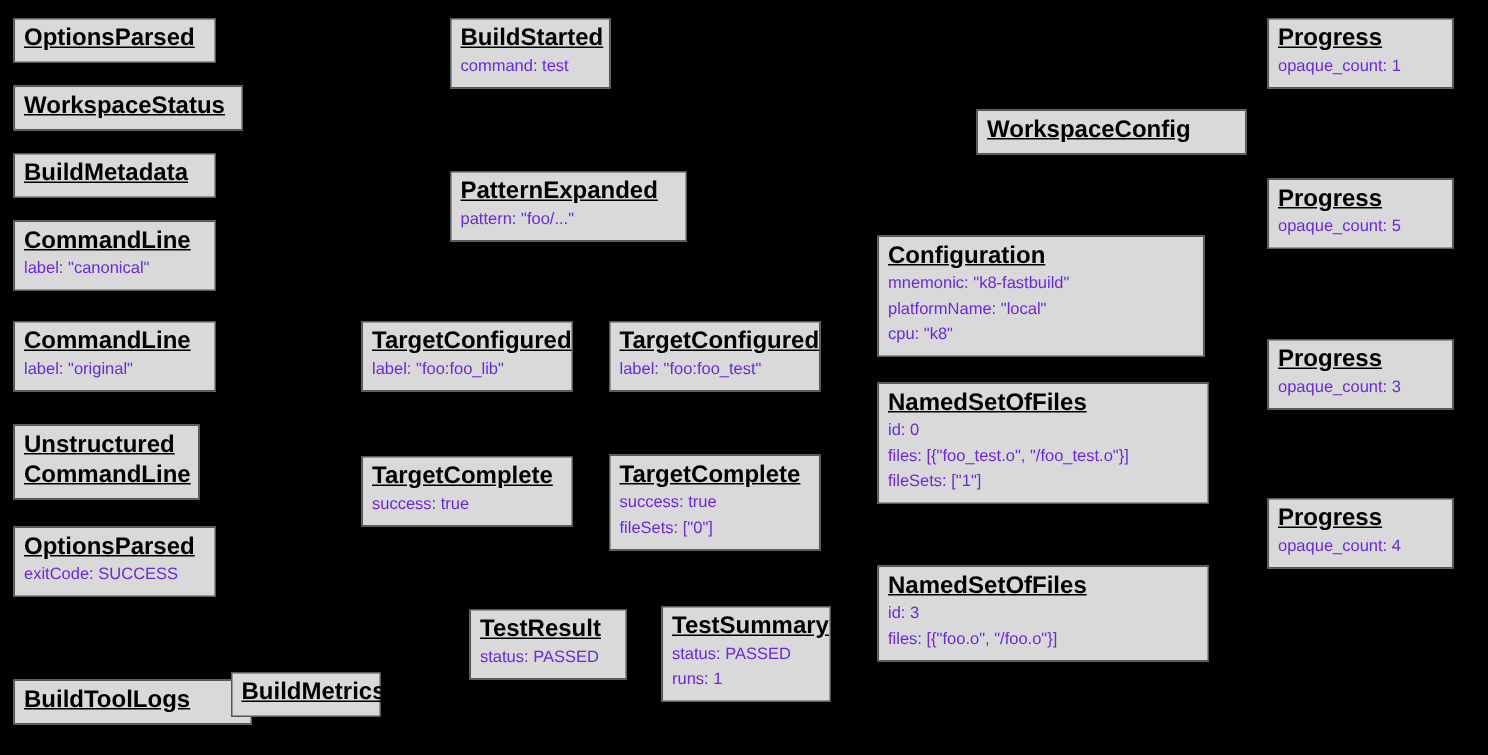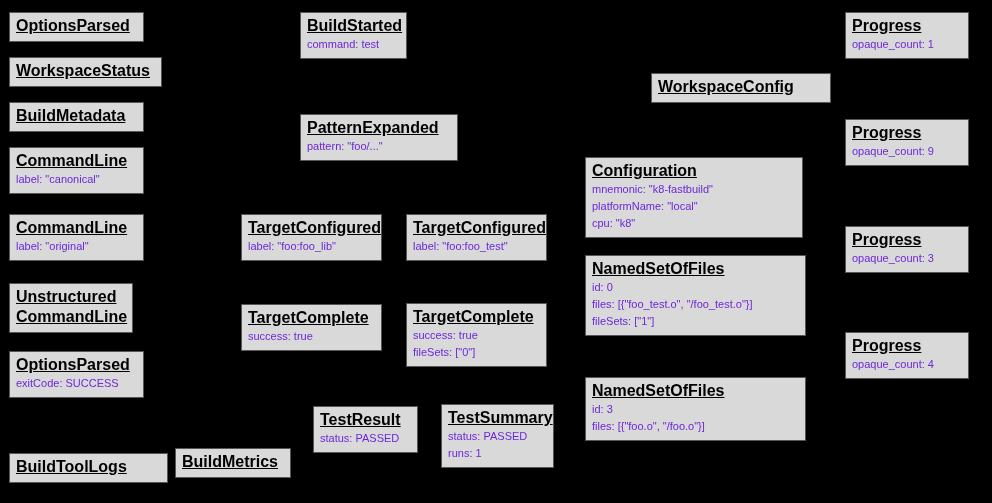--- a/index.html
+++ b/index.html
@@ -54,21 +54,21 @@
 
   <div class="node" style="left:9px;top:351px;width:135px">
     <div class="node-title">OptionsParsed</div>
     <div class="node-field">exitCode: SUCCESS</div>
   </div>
 
   <div class="node" style="left:9px;top:453px;width:159px">
     <div class="node-title">BuildToolLogs</div>
   </div>
 
-  <div class="node" style="left:175px;top:448px;width:116px">
+  <div class="node" style="left:154px;top:448px;width:100px">
     <div class="node-title">BuildMetrics</div>
   </div>
 
   <div class="node" style="left:300px;top:12px;width:107px">
     <div class="node-title">BuildStarted</div>
     <div class="node-field">command: test</div>
   </div>
 
   <div class="node" style="left:300px;top:114px;width:158px">
     <div class="node-title">PatternExpanded</div>
@@ -131,21 +131,21 @@
     <div class="node-field">files: [{"foo.o", "/foo.o"}]</div>
   </div>
 
   <div class="node" style="left:845px;top:12px;width:124px">
     <div class="node-title">Progress</div>
     <div class="node-field">opaque_count: 1</div>
   </div>
 
   <div class="node" style="left:845px;top:119px;width:124px">
     <div class="node-title">Progress</div>
-    <div class="node-field">opaque_count: 9</div>
+    <div class="node-field">opaque_count: 5</div>
   </div>
 
   <div class="node" style="left:845px;top:226px;width:124px">
     <div class="node-title">Progress</div>
     <div class="node-field">opaque_count: 3</div>
   </div>
 
   <div class="node" style="left:845px;top:332px;width:124px">
     <div class="node-title">Progress</div>
     <div class="node-field">opaque_count: 4</div>

